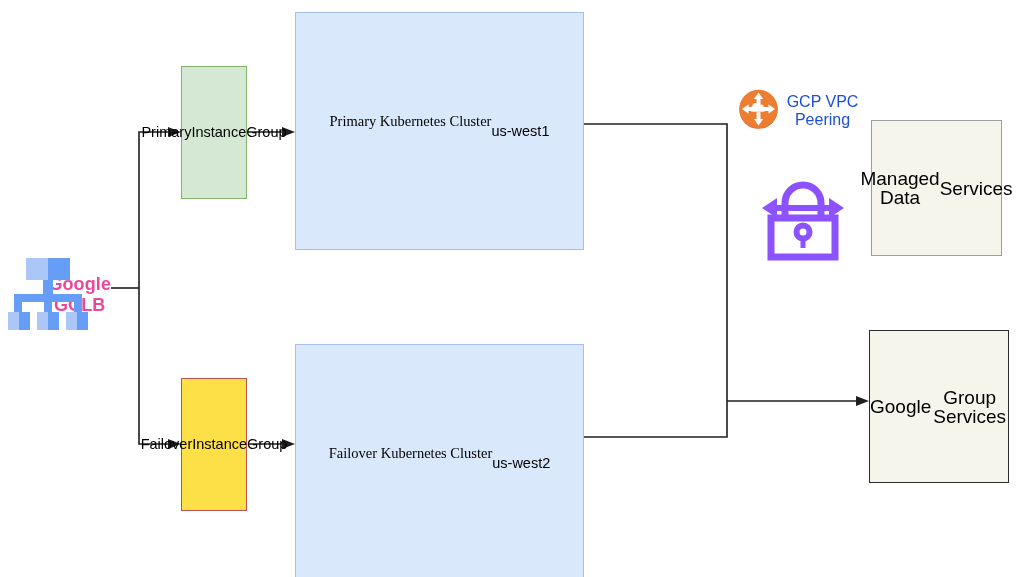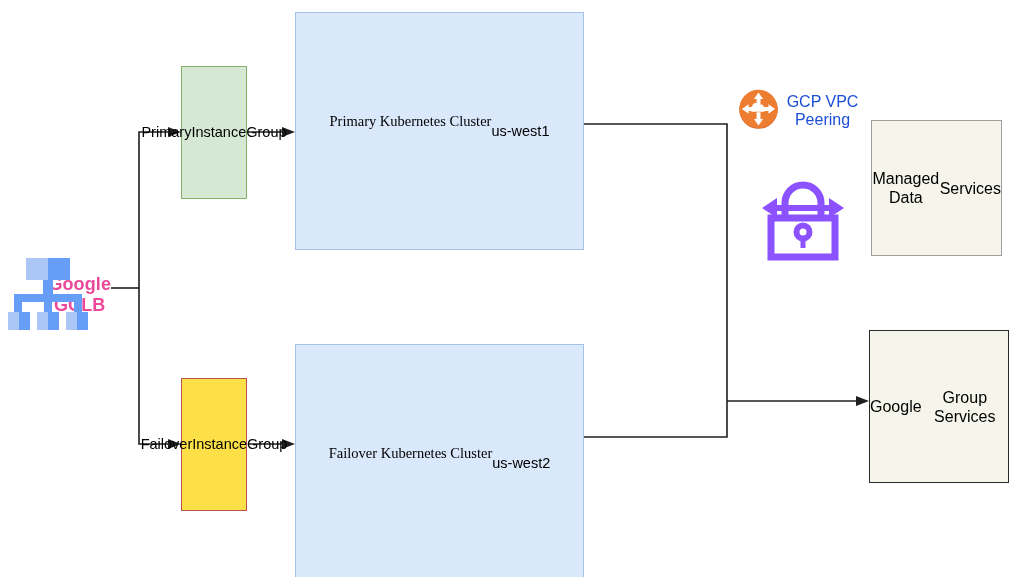--- a/index.html
+++ b/index.html
@@ -58,21 +58,21 @@
     left: 295px;
     width: 289px;
   }
   #primary-cluster { top: 12px; height: 238px; }
   #failover-cluster { top: 324px; height: 238px; margin-top: 20px; }
   .cluster-title { margin-bottom: 20px; font-family: Liberation Serif, serif; }
   .cluster-region { }
   
   .box-service {
     background: #f5f5eb;
-    font-size: 16px;
+    font-size: 19px;
     line-height: 19px;
   }
   #managed-data-services {
     left: 871px;
     top: 120px;
     width: 131px;
     height: 136px;
     border: 1px solid #9d9d9d;
   }
   #google-data-services {

